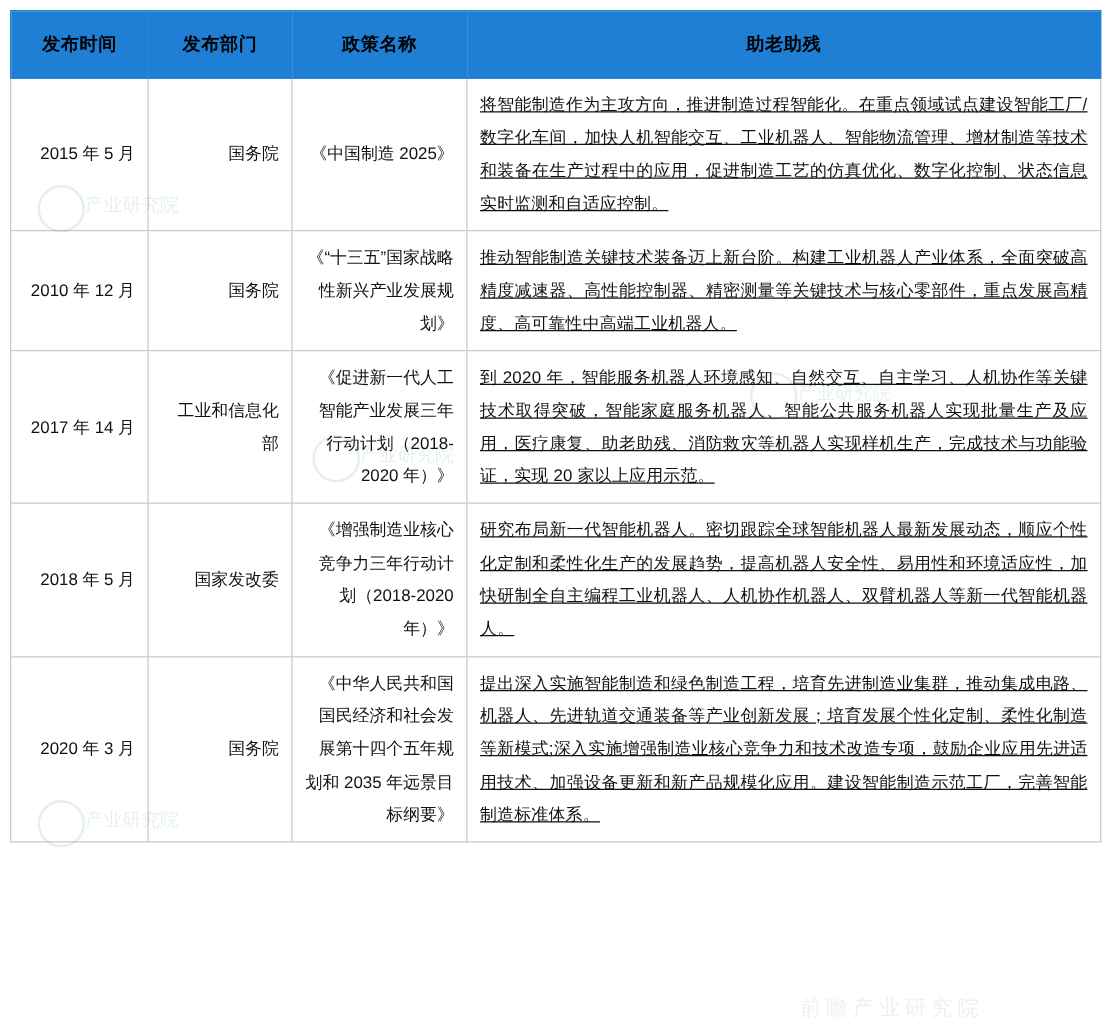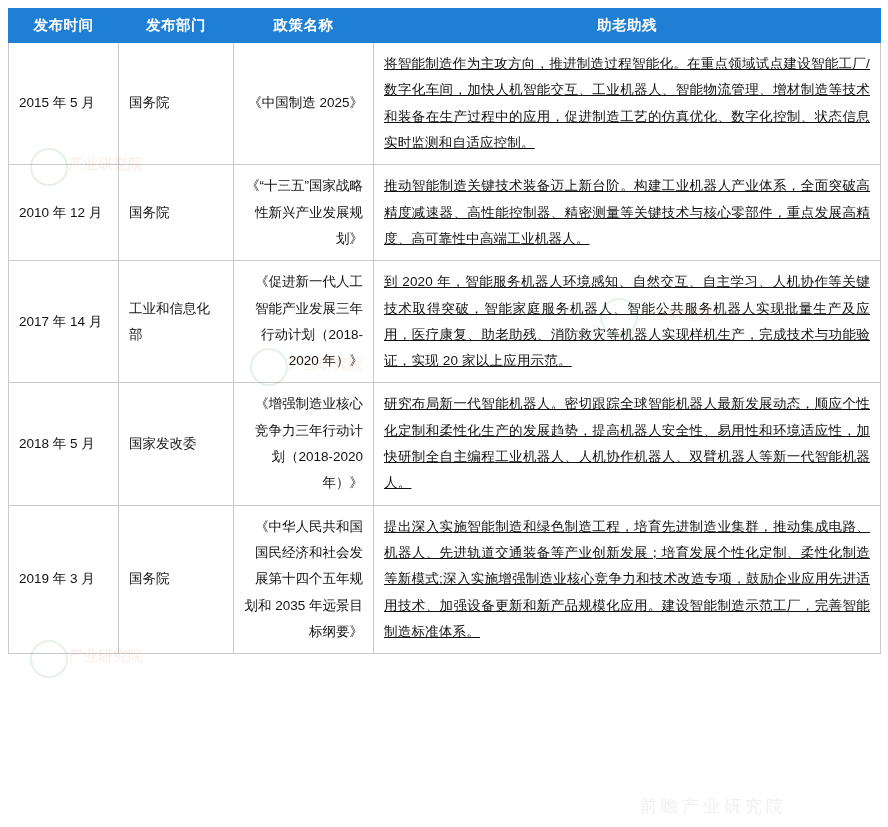--- a/index.html
+++ b/index.html
@@ -23,38 +23,38 @@
     padding: 8px 8px 0 8px;
   }
   table.policy-table {
     border-collapse: collapse;
     table-layout: fixed;
     width: 872px;
     border: 1px solid #bfbfbf;
   }
   table.policy-table th {
     background: #1f7fd4;
-    color: #ffffff;
+    color: #000000;
     font-size: 14.5px;
     font-weight: bold;
     text-align: center;
-    padding: 7px 4px;
+    padding: 17px 4px;
     border: 1px solid #1f7fd4;
     letter-spacing: 0.5px;
   }
   table.policy-table td {
     border: 1px solid #c9c9c9;
     font-size: 13.5px;
     line-height: 1.95;
     padding: 8px 10px;
     vertical-align: middle;
     color: #111111;
   }
   td.col-time, td.col-dept {
-    text-align: left;
+    text-align: right;
     font-size: 13.5px;
     line-height: 1.9;
   }
   td.col-name {
     text-align: right;
     font-size: 13.5px;
     line-height: 1.95;
   }
   td.col-content {
     text-align: justify;
@@ -68,21 +68,21 @@
   col.c-time { width: 110px; }
   col.c-dept { width: 115px; }
   col.c-name { width: 140px; }
   col.c-content { width: 507px; }
 
   
   .wm {
     position: absolute;
     pointer-events: none;
     opacity: 0.10;
-    color: #c2410c;
+    color: #0f766e;
     font-size: 15px;
     white-space: nowrap;
     font-family: "Liberation Sans", "DejaVu Sans", sans-serif;
   }
   .wm.circle {
     width: 34px;
     height: 34px;
     border-radius: 50%;
     border: 2px solid #2a8a3a;
     opacity: 0.12;
@@ -136,21 +136,21 @@
         <td class="col-name">《促进新一代人工智能产业发展三年行动计划（2018-2020 年）》</td>
         <td class="col-content">到 2020 年，智能服务机器人环境感知、自然交互、自主学习、人机协作等关键技术取得突破，智能家庭服务机器人、智能公共服务机器人实现批量生产及应用，医疗康复、助老助残、消防救灾等机器人实现样机生产，完成技术与功能验证，实现 20 家以上应用示范。</td>
       </tr>
       <tr>
         <td class="col-time">2018 年 5 月</td>
         <td class="col-dept">国家发改委</td>
         <td class="col-name">《增强制造业核心竞争力三年行动计划（2018-2020 年）》</td>
         <td class="col-content">研究布局新一代智能机器人。密切跟踪全球智能机器人最新发展动态，顺应个性化定制和柔性化生产的发展趋势，提高机器人安全性、易用性和环境适应性，加快研制全自主编程工业机器人、人机协作机器人、双臂机器人等新一代智能机器人。</td>
       </tr>
       <tr>
-        <td class="col-time">2019 年 3 月</td>
+        <td class="col-time">2020 年 3 月</td>
         <td class="col-dept">国务院</td>
         <td class="col-name">《中华人民共和国国民经济和社会发展第十四个五年规划和 2035 年远景目标纲要》</td>
         <td class="col-content">提出深入实施智能制造和绿色制造工程，培育先进制造业集群，推动集成电路、机器人、先进轨道交通装备等产业创新发展；培育发展个性化定制、柔性化制造等新模式;深入实施增强制造业核心竞争力和技术改造专项，鼓励企业应用先进适用技术、加强设备更新和新产品规模化应用。建设智能制造示范工厂，完善智能制造标准体系。</td>
       </tr>
     </tbody>
   </table>
 
   <div class="wm circle" style="left:30px; top:148px;"></div>
   <div class="wm" style="left:68px; top:155px;">产业研究院</div>
 

